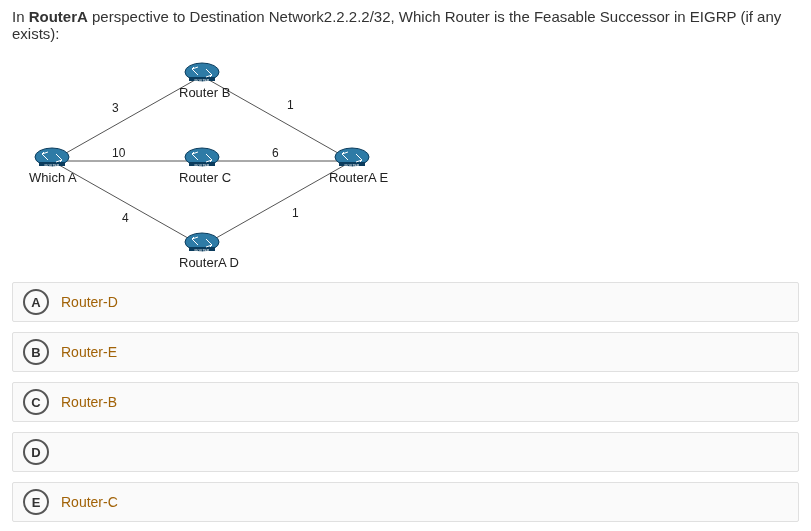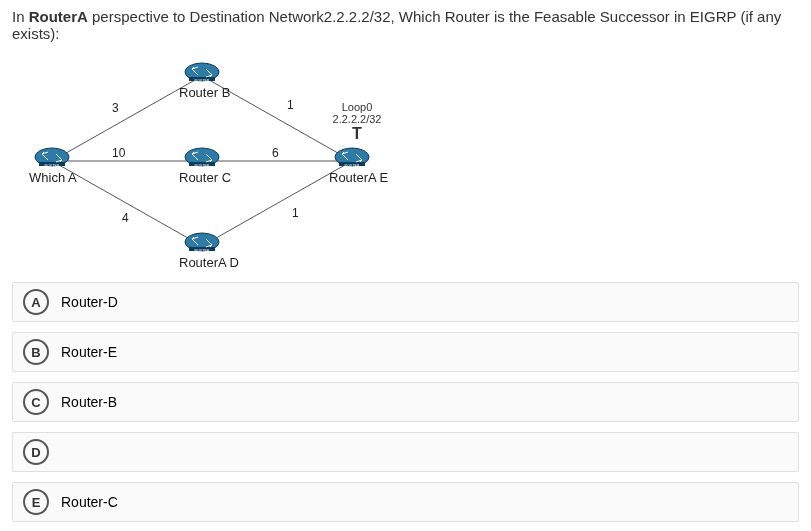--- a/index.html
+++ b/index.html
@@ -10,21 +10,21 @@
   .node { position: absolute; width: 46px; text-align: center; }
   .node-label { font-size: 13px; color: #222; margin-top: 2px; white-space: nowrap; }
   .loop-label { position: absolute; font-size: 11px; text-align: center; line-height: 1.1; }
   .loop-label .tee { font-size: 16px; font-weight: bold; display:block; }
   .edge-label { position: absolute; font-size: 12px; color: #222; }
   svg.router-icon { width: 36px; height: 22px; display: block; margin: 0 auto; }
   svg.lines { position: absolute; top: 0; left: 0; }
   .options { margin: 6px 12px 0 12px; }
   .option { display: flex; align-items: center; background: #fafafa; border: 1px solid #e0e0e0; border-radius: 2px; padding: 6px 10px; margin-bottom: 10px; cursor: pointer; }
   .option .letter { width: 26px; height: 26px; border: 2px solid #555; border-radius: 50%; display: flex; align-items: center; justify-content: center; font-weight: 600; font-size: 13px; color: #333; margin-right: 12px; flex-shrink: 0; }
-  .option .text { font-size: 14px; color: #000000; }
+  .option .text { font-size: 14px; color: #a16207; }
 </style>
 </head>
 <body>
 
 <div class="question">
   <span>In </span><strong>RouterA</strong><span> perspective to Destination Network2.2.2.2/32, Which Router is the Feasable Successor in EIGRP (if any exists):</span>
 </div>
 
 <div class="diagram">
   <svg class="lines" width="420" height="230">
@@ -79,25 +79,20 @@
   <div class="node" style="left:317px; top:100px;">
     <svg class="router-icon" viewBox="0 0 36 22">
         <ellipse cx="18" cy="11" rx="17" ry="9" fill="#2e7ba6" stroke="#0b3c5d"></ellipse>
         <rect x="5" y="16" width="26" height="4" fill="#0b3c5d"></rect>
         <text x="18" y="21" font-size="3.5" fill="#fff" text-anchor="middle">ROUTER</text>
         <path d="M8 8 l6 -2 M8 8 l2 2 M8 8 l2 -2 M28 14 l-6 2 M28 14 l-2 2 M28 14 l-2 -2 M14 14 l-4 -4 M22 8 l4 4" stroke="#fff" stroke-width="1" fill="none"></path>
       </svg>
     <div class="node-label">RouterA E</div>
   </div>
 
-  <div class="loop-label" style="left:315px; top:55px; width:60px;">
-    <span>Loop0</span><br>
-    <span>2.2.2.2/32</span>
-    <span class="tee">T</span>
-  </div>
 
   <div class="edge-label" style="left:100px; top:55px;">3</div>
   <div class="edge-label" style="left:100px; top:100px;">10</div>
   <div class="edge-label" style="left:110px; top:165px;">4</div>
   <div class="edge-label" style="left:275px; top:52px;">1</div>
   <div class="edge-label" style="left:260px; top:100px;">6</div>
   <div class="edge-label" style="left:280px; top:160px;">1</div>
 </div>
 
 <div class="options">

